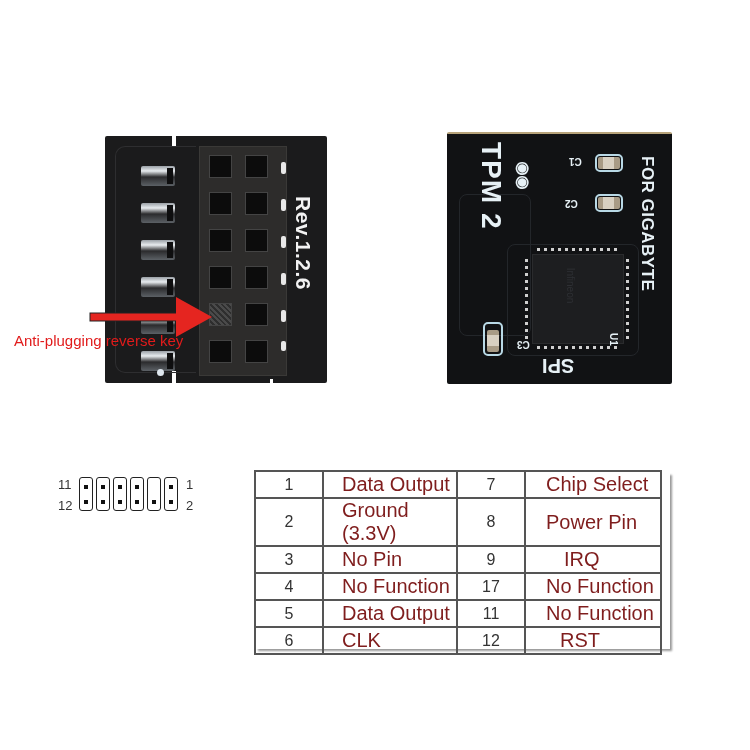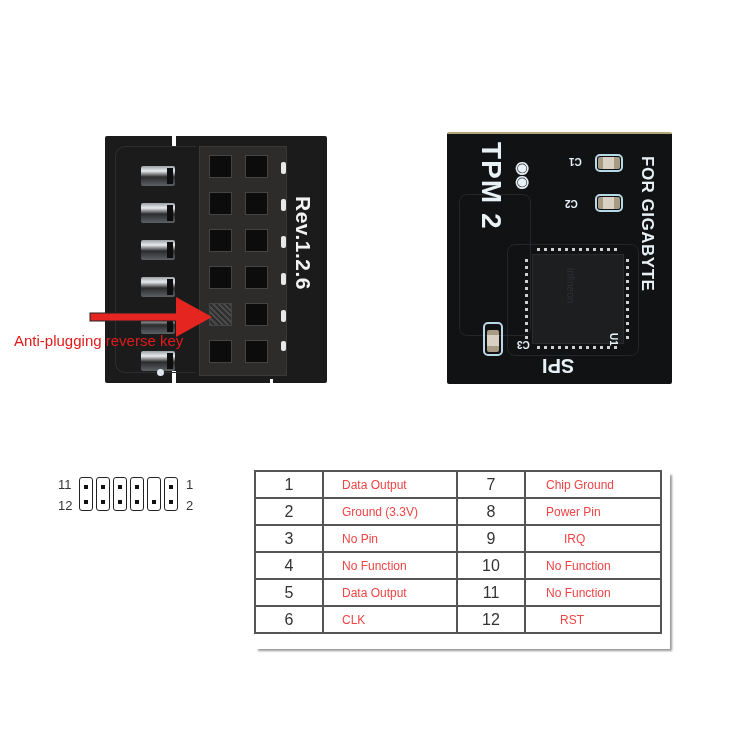--- a/index.html
+++ b/index.html
@@ -41,21 +41,21 @@
   .trace { position:absolute; border:1px solid #23262a; border-radius:8px; }
 
   
   .pin-diagram { position:absolute; left:58px; top:474px; }
   .pin-num { position:absolute; color:#333; font-size:13px; }
   .pin-cell { position:absolute; top:3px; width:14px; height:34px; border:1.5px solid #222; border-radius:3px; box-sizing:border-box; background:#fff; }
   .pin-dot { position:absolute; left:3.5px; width:4px; height:4px; background:#111; }
 
   
   .pin-table { position:absolute; left:254px; top:470px; border-collapse:collapse; }
-  .pin-table td { border:2px solid #555; height:25px; padding:0; font-size:12px; color:#ef4444; vertical-align:middle; }
+  .pin-table td { border:2px solid #555; height:25px; padding:0; font-size:20px; color:#7f1d1d; vertical-align:middle; }
   .pin-table td.num { width:66px; text-align:center; font-size:16px; color:#333; }
   .pin-table td.func { width:134px; padding-left:18px; box-sizing:border-box; }
   .pin-table td.func2 { width:136px; padding-left:20px; box-sizing:border-box; }
   .pin-table-shadow { position:absolute; left:256px; top:473px; width:414px; height:176px; box-shadow:2px 2px 2px #999; }
 </style>
 </head>
 <body>
 
 <div class="mod-left">
   <div class="edge-notch-top"></div>
@@ -164,38 +164,38 @@
   <span class="pin-num" style="left:128px;top:24px">2</span>
 </div>
 
 <div class="pin-table-shadow"></div>
 <table class="pin-table">
   <tbody>
     <tr>
       <td class="num">1</td>
       <td class="func">Data Output</td>
       <td class="num">7</td>
-      <td class="func2">Chip Ground</td>
+      <td class="func2">Chip Select</td>
     </tr>
     <tr>
       <td class="num">2</td>
       <td class="func">Ground (3.3V)</td>
       <td class="num">8</td>
       <td class="func2">Power Pin</td>
     </tr>
     <tr>
       <td class="num">3</td>
       <td class="func" style="">No Pin</td>
       <td class="num">9</td>
       <td class="func2" style="padding-left:38px">IRQ</td>
     </tr>
     <tr>
       <td class="num">4</td>
       <td class="func">No Function</td>
-      <td class="num">10</td>
+      <td class="num">17</td>
       <td class="func2">No Function</td>
     </tr>
     <tr>
       <td class="num">5</td>
       <td class="func">Data Output</td>
       <td class="num">11</td>
       <td class="func2">No Function</td>
     </tr>
     <tr>
       <td class="num">6</td>

